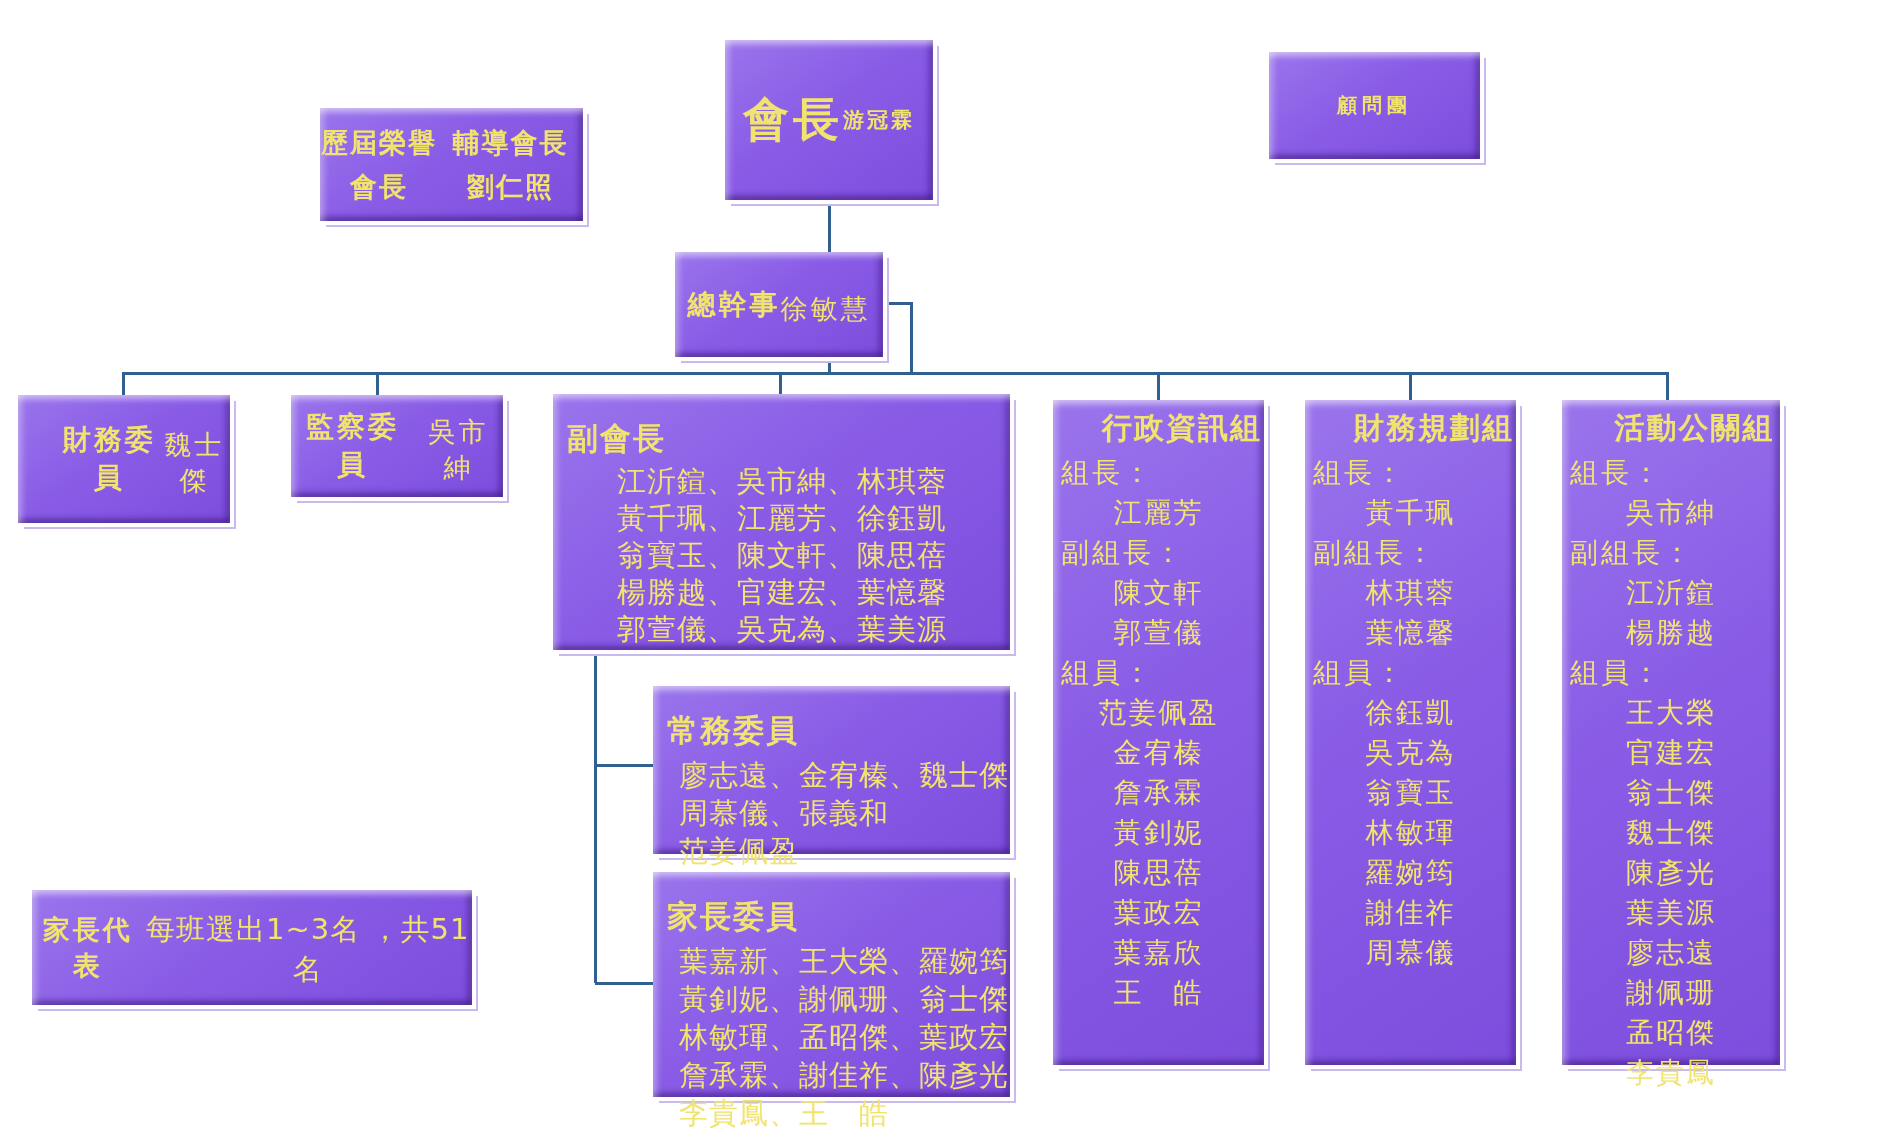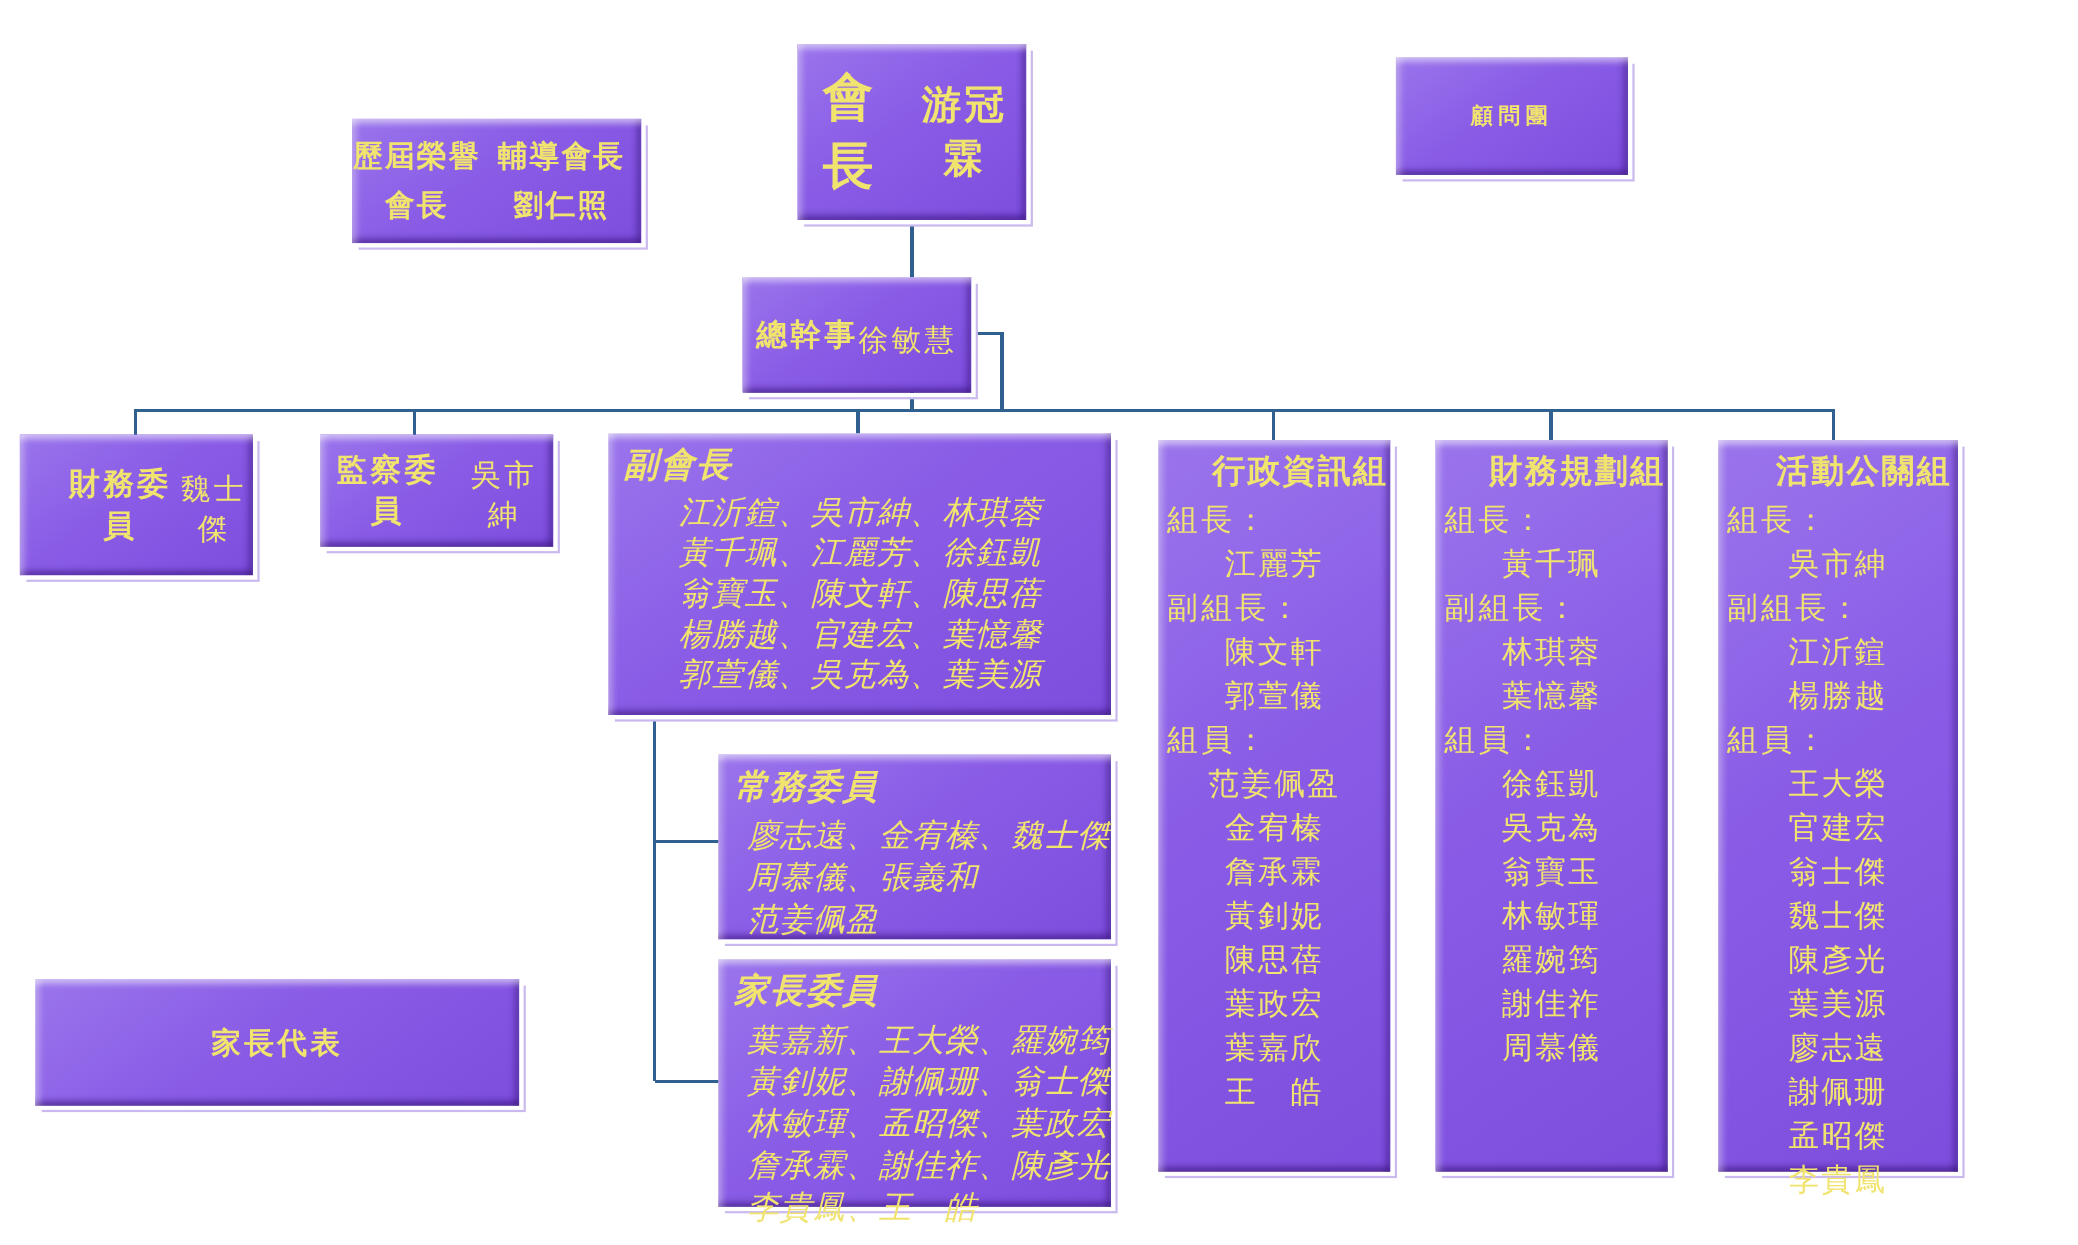--- a/index.html
+++ b/index.html
@@ -28,30 +28,30 @@
       inset 0 -7px 6px -3px rgba(45,10,110,.55),
       inset -7px 0 6px -3px rgba(45,10,110,.45),
       4px 4px 0 0 #ffffff,
       6px 6px 0 0 #c9b9ee;
     color:var(--text-yellow);
   }
   .center-col{display:flex;flex-direction:row;align-items:center;justify-content:center;text-align:center;}
   .ttl{font-weight:bold;}
   
   .president .ttl{font-size:46px;letter-spacing:4px;}
-  .president .nm2{font-size:36px;font-weight:bold;margin-top:0;letter-spacing:3px;}
+  .president .nm2{font-size:21px;font-weight:bold;margin-top:0;letter-spacing:3px;}
   
   .honorary .l{font-size:27px;font-weight:bold;letter-spacing:2px;line-height:44px;}
   
   .single .ttl{font-size:20px;letter-spacing:5px;}
   
   .duo .ttl{font-size:28px;letter-spacing:3px;}
   .duo .nm2{font-size:27px;margin-top:8px;letter-spacing:3px;}
   
-  .listbox{padding:8px 0 0 14px;font-style:italic;}
+  .listbox{padding:24px 0 0 14px;}
   .listbox .ttl{font-size:31px;letter-spacing:2px;}
   .listbox .lines{font-size:29px;line-height:37px;letter-spacing:1px;}
   .vp .lines{padding-left:50px;margin-top:3px;}
   .sc .lines,.pc .lines{padding-left:12px;margin-top:4px;line-height:38px;}
   
   .preps .ttl{font-size:27px;letter-spacing:3px;}
   .preps .nm2{font-size:29px;margin-top:5px;letter-spacing:1px;}
   
   .grp{padding-top:8px;}
   .grp .ttl{font-size:30px;text-align:center;letter-spacing:2px;margin-bottom:4px;padding-left:47px;}
@@ -136,20 +136,21 @@
       <div>葉嘉新、王大榮、羅婉筠</div>
       <div>黃釗妮、謝佩珊、翁士傑</div>
       <div>林敏琿、孟昭傑、葉政宏</div>
       <div>詹承霖、謝佳祚、陳彥光</div>
       <div>李貴鳳、王　皓</div>
     </div>
   </div>
 
   <div class="box center-col preps" style="left:32px;top:890px;width:440px;height:115px;">
     <div class="ttl">家長代表</div>
+    <div class="nm2">每班選出1~3名 ，共51名</div>
   </div>
 
   <div class="box grp" style="left:1053px;top:400px;width:211px;height:665px;">
     <div class="ttl">行政資訊組</div>
     <div class="row lbl">組長：</div>
     <div class="row nm">江麗芳</div>
     <div class="row lbl">副組長：</div>
     <div class="row nm">陳文軒</div>
     <div class="row nm">郭萱儀</div>
     <div class="row lbl">組員：</div>

